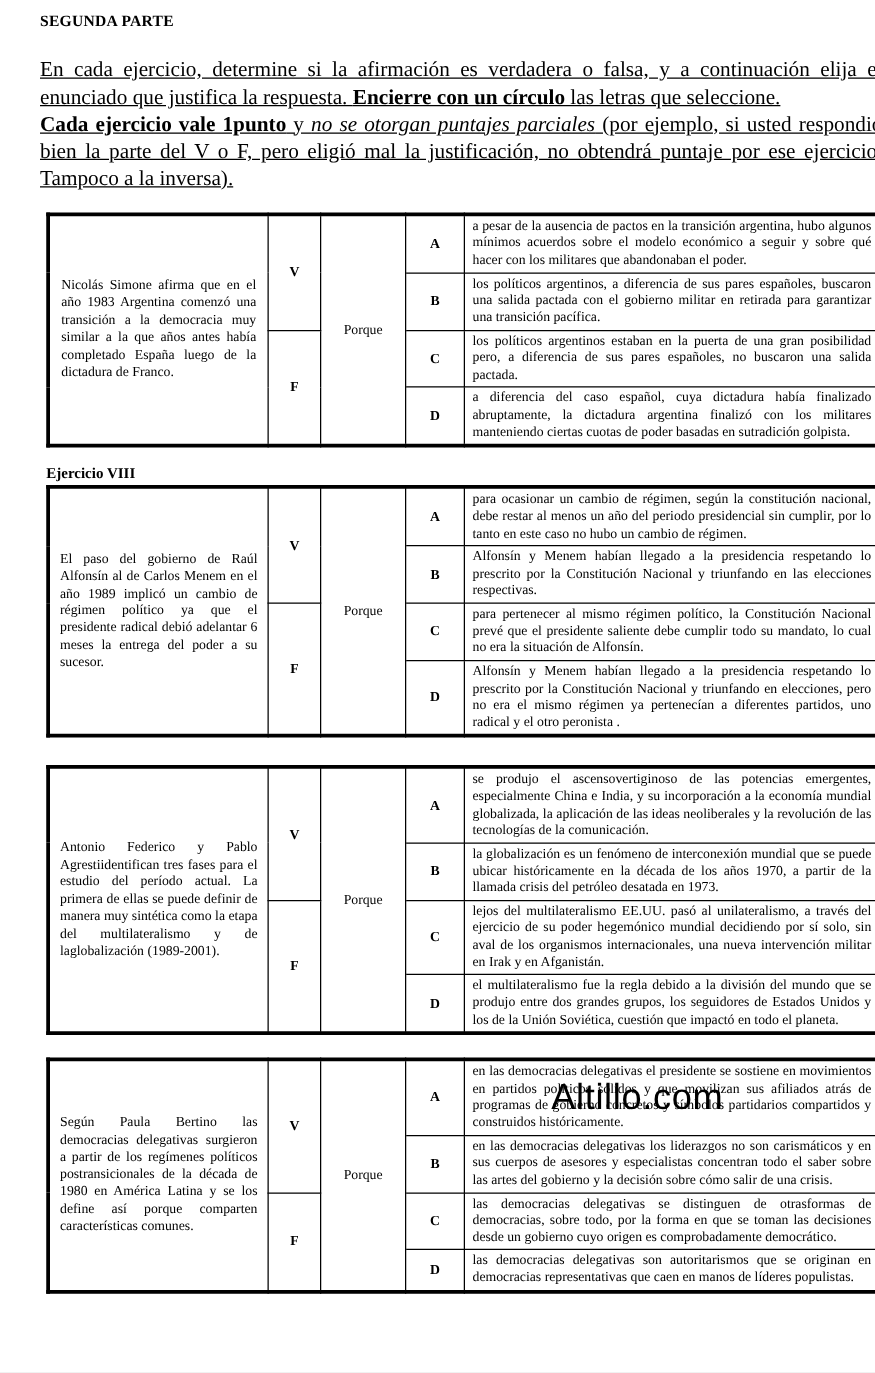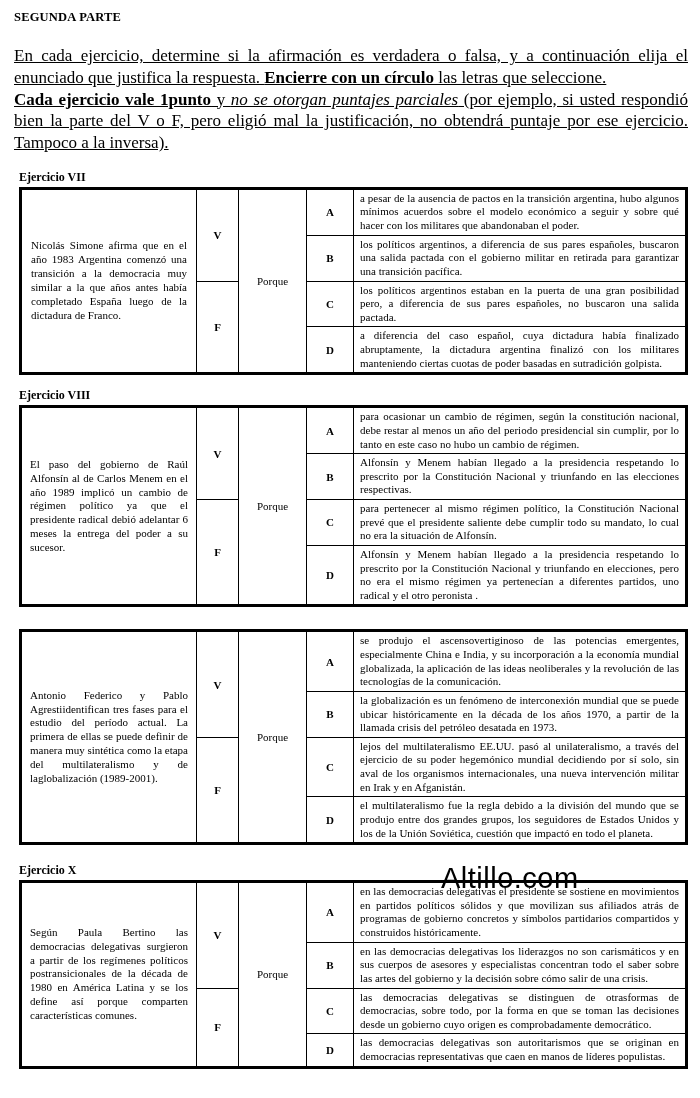--- a/index.html
+++ b/index.html
@@ -4,21 +4,21 @@
 <style>
   html,body{margin:0;padding:0;background:#e8e8e8;}
   .doc{
     position:relative;
     width:700px;height:1098px;
     background:#ffffff;
     color:#000;
     font-family:"Liberation Serif", serif;
     overflow:hidden;
     box-sizing:border-box;
-    padding:8px 12px 0 14px;
+    padding:8px 12px 0 32px;
   }
   .title{
     font-size:12.5px;
     font-weight:bold;
     letter-spacing:.2px;
     margin:2px 0 20px 0;
   }
   .intro{
     font-size:17px;
     line-height:1.28;
@@ -93,21 +93,20 @@
 
   <div class="title">SEGUNDA PARTE</div>
 
   <p class="intro"><span>En cada ejercicio, determine si la afirmación es verdadera o falsa, y a continuación elija el enunciado que justifica la respuesta. </span><b>Encierre con un círculo</b><span> las letras que seleccione.</span></p>
 
   <p class="intro"><b>Cada ejercicio vale 1punto</b><span> y </span><i>no se otorgan puntajes parciales</i><span> (por ejemplo, si usted respondió bien la parte del V o F, pero eligió mal la justificación, no obtendrá puntaje por ese ejercicio. Tampoco a la inversa).</span></p>
 
   <div class="gap-a"></div>
 
   <div class="ex-block">
-    <div class="ex-label">Ejercicio VII</div>
     <table class="ex">
       <colgroup>
           <col style="width:176px">
           <col style="width:42px">
           <col style="width:68px">
           <col style="width:47px">
           <col>
         </colgroup>
       <tbody>
           <tr>
@@ -203,21 +202,20 @@
         <td class="letter">D</td>
         <td class="opt">el multilateralismo fue la regla debido a la división del mundo que se produjo entre dos grandes grupos, los seguidores de Estados Unidos y los de la Unión Soviética, cuestión que impactó en todo el planeta.</td>
       </tr>
     </tbody>
       </table>
   </div>
 
   <div class="gap-d"></div>
 
   <div class="ex-block">
-    <div class="ex-label">Ejercicio X</div>
     <table class="ex">
       <colgroup>
           <col style="width:176px">
           <col style="width:42px">
           <col style="width:68px">
           <col style="width:47px">
           <col>
         </colgroup>
       <tbody>
           <tr>

